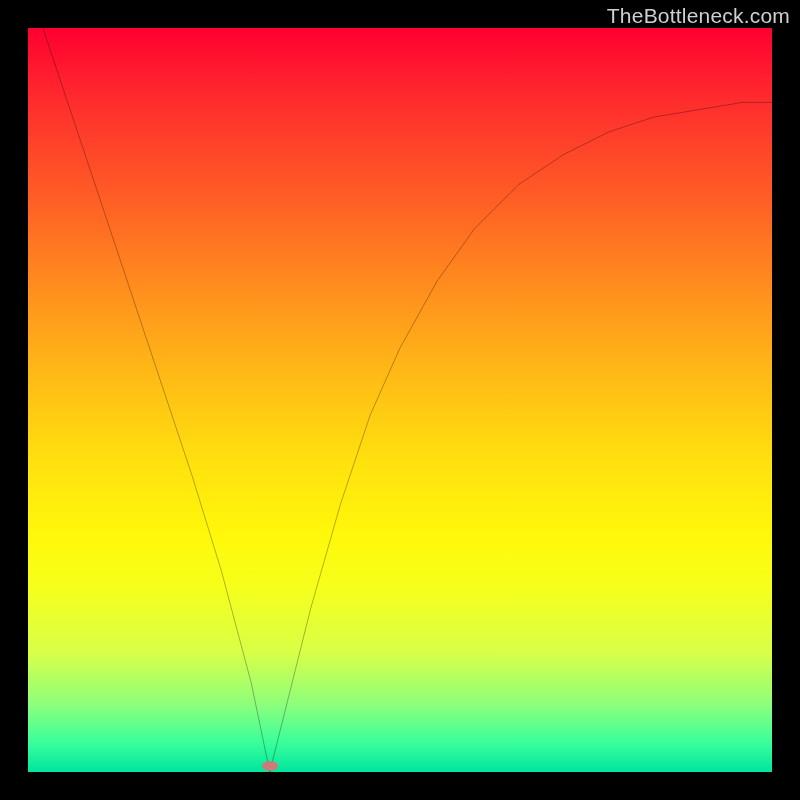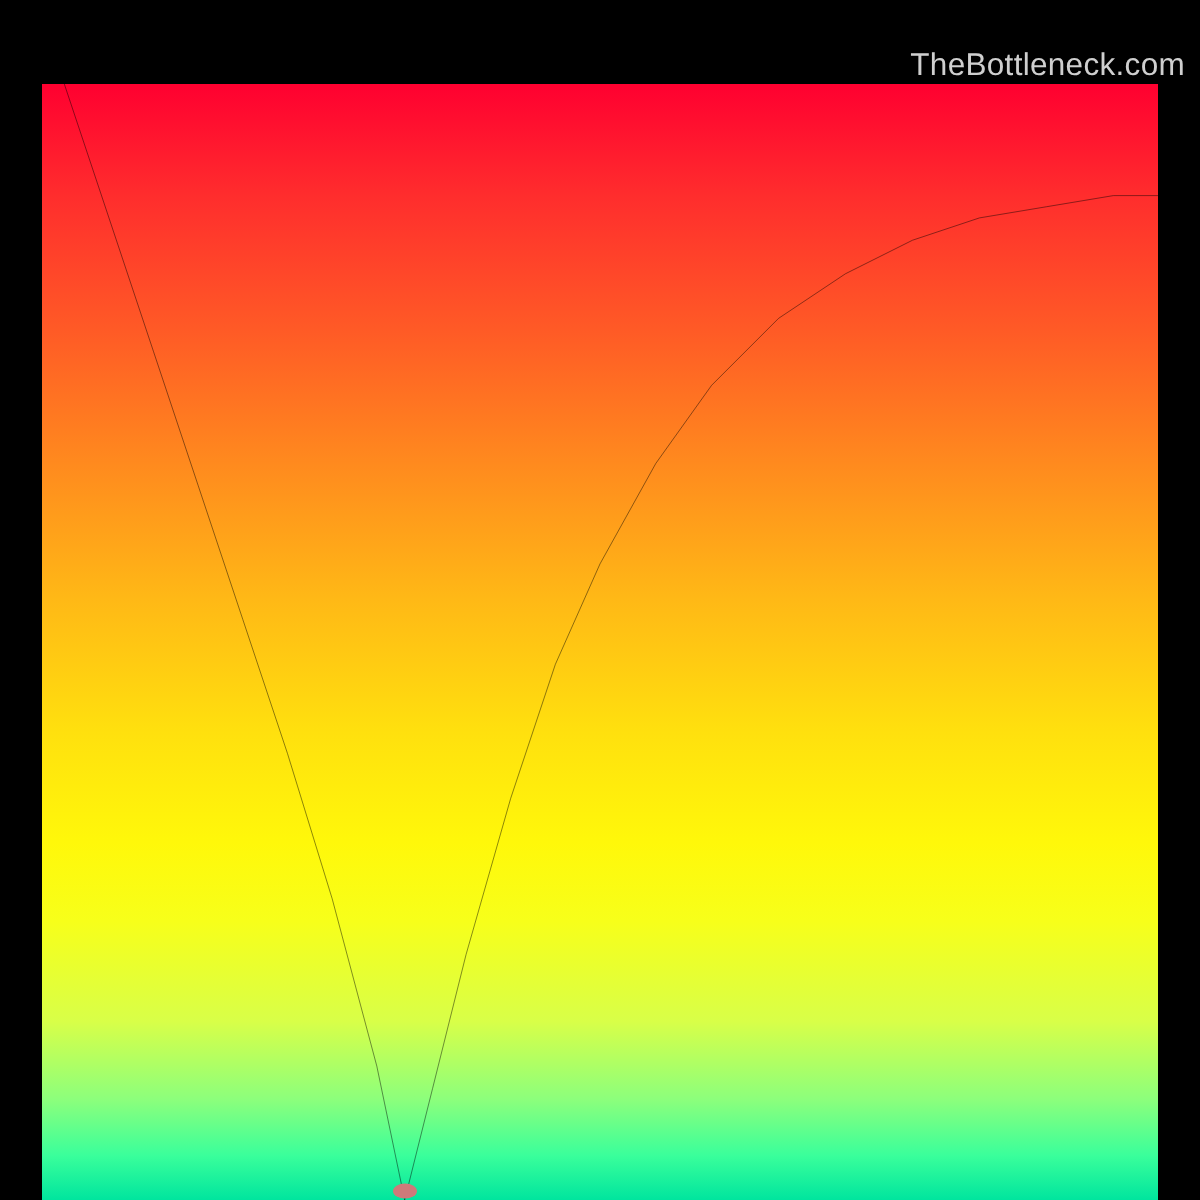--- a/index.html
+++ b/index.html
@@ -2,21 +2,20 @@
 <html><head>
 <meta charset="utf-8">
 <style>
   * { margin: 0; padding: 0; box-sizing: border-box; }
   html, body { width: 800px; height: 800px; overflow: hidden; background: #000; }
   .frame {
     width: 800px;
     height: 576px;
     background: #000;
     position: relative;
-    margin-top: 28px;
   }
   .plot-area {
     position: absolute;
     left: 28px;
     top: 28px;
     width: 744px;
     height: 744px;
     background: linear-gradient(to bottom,
       #ff0030 0%,
       #ff2d2d 10%,

